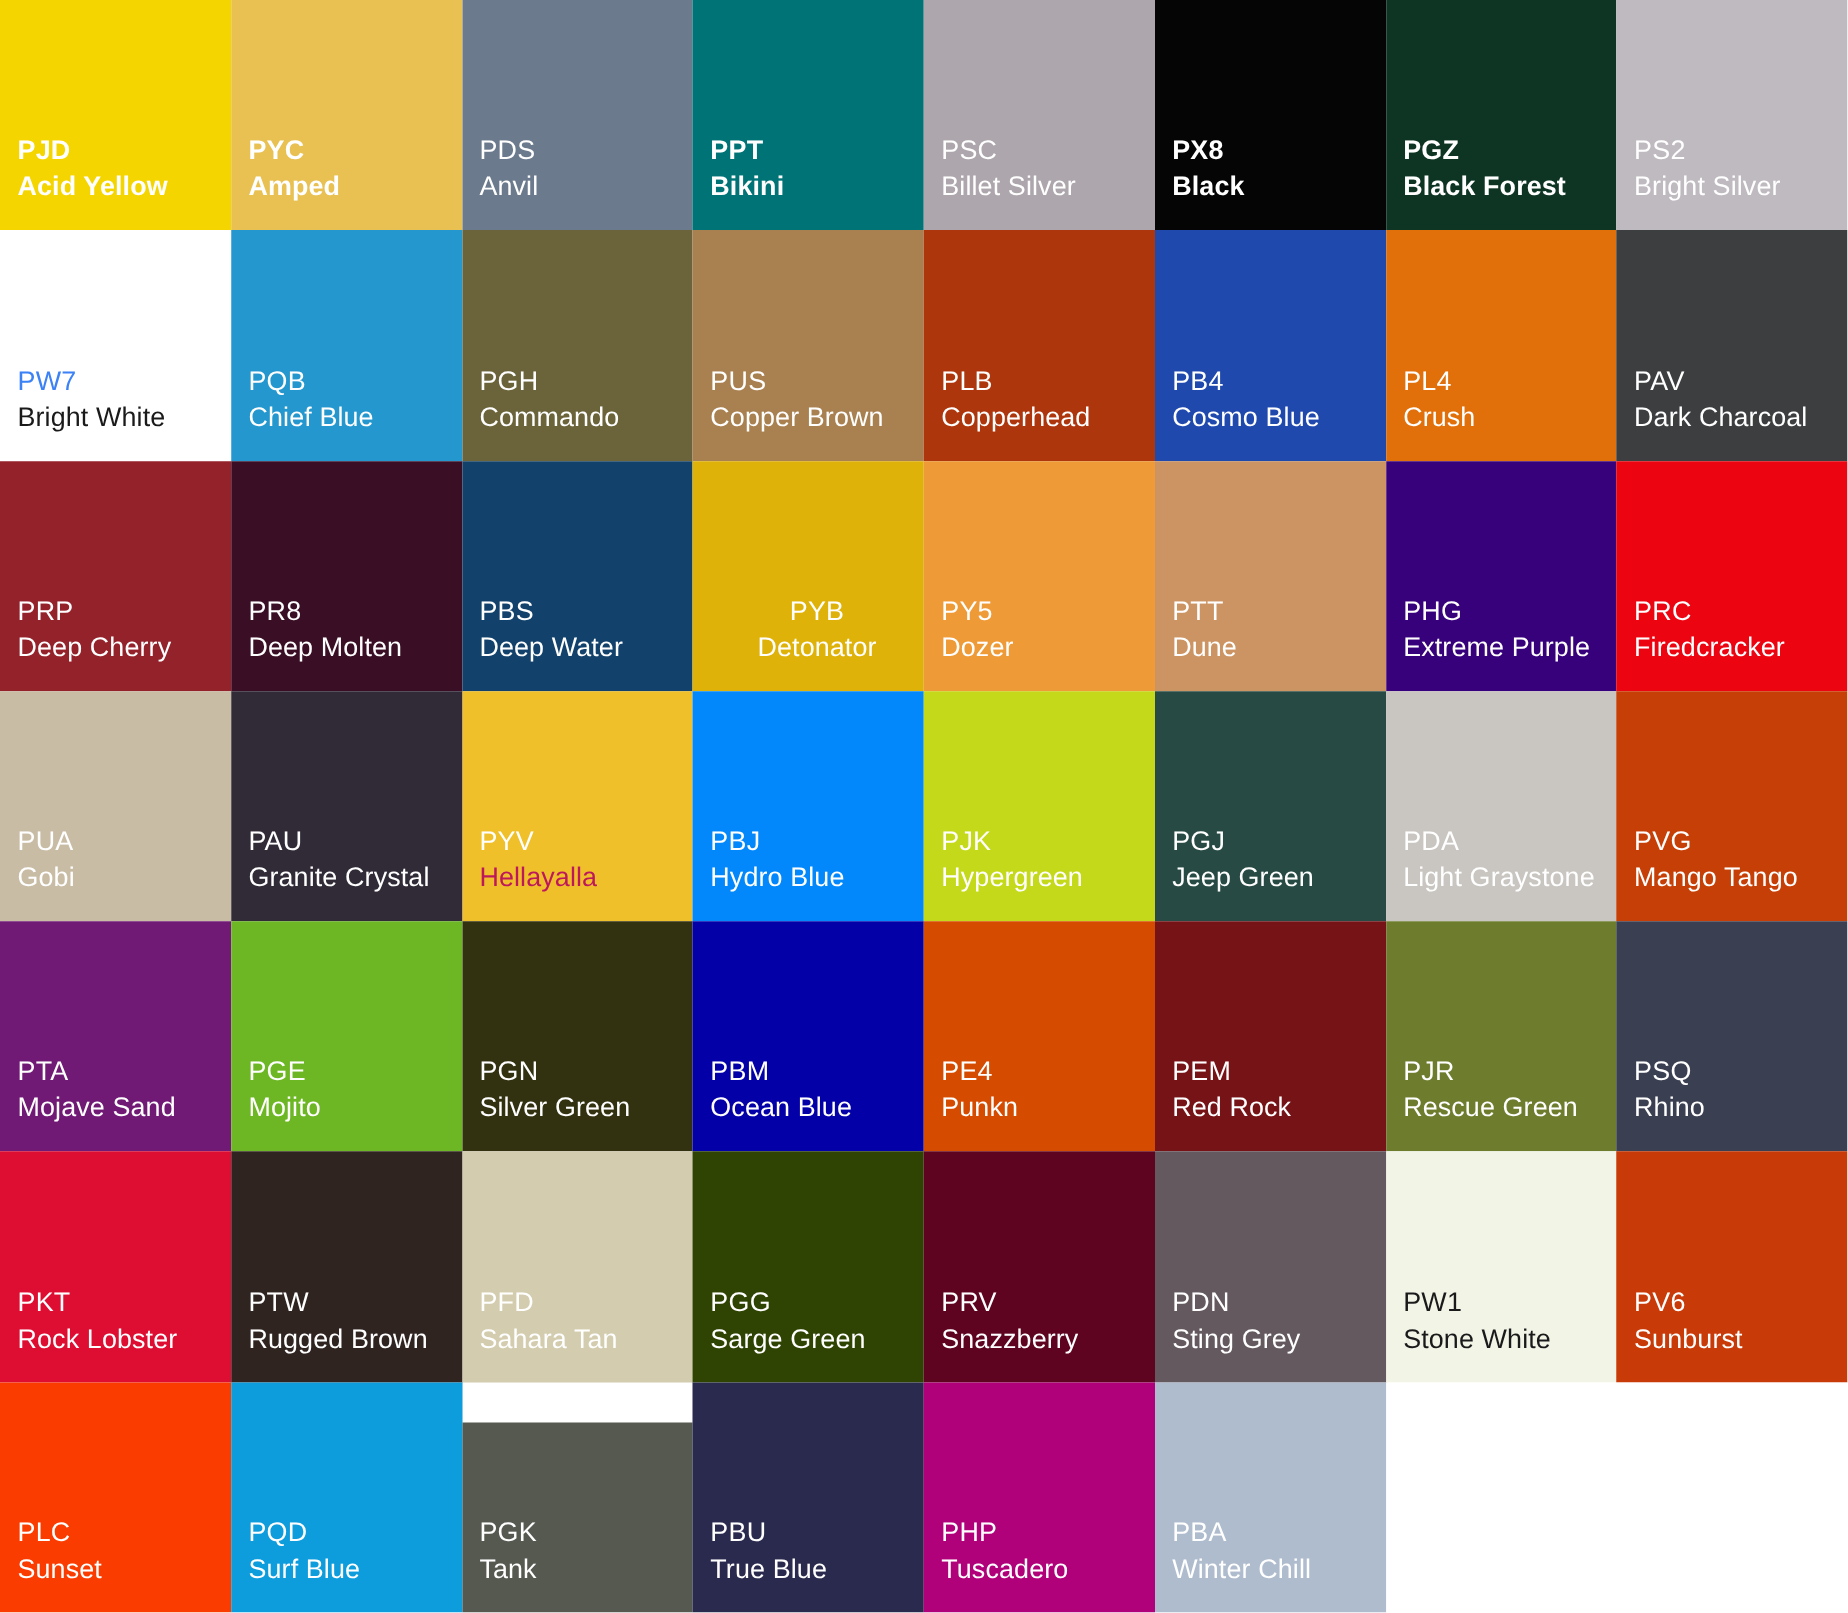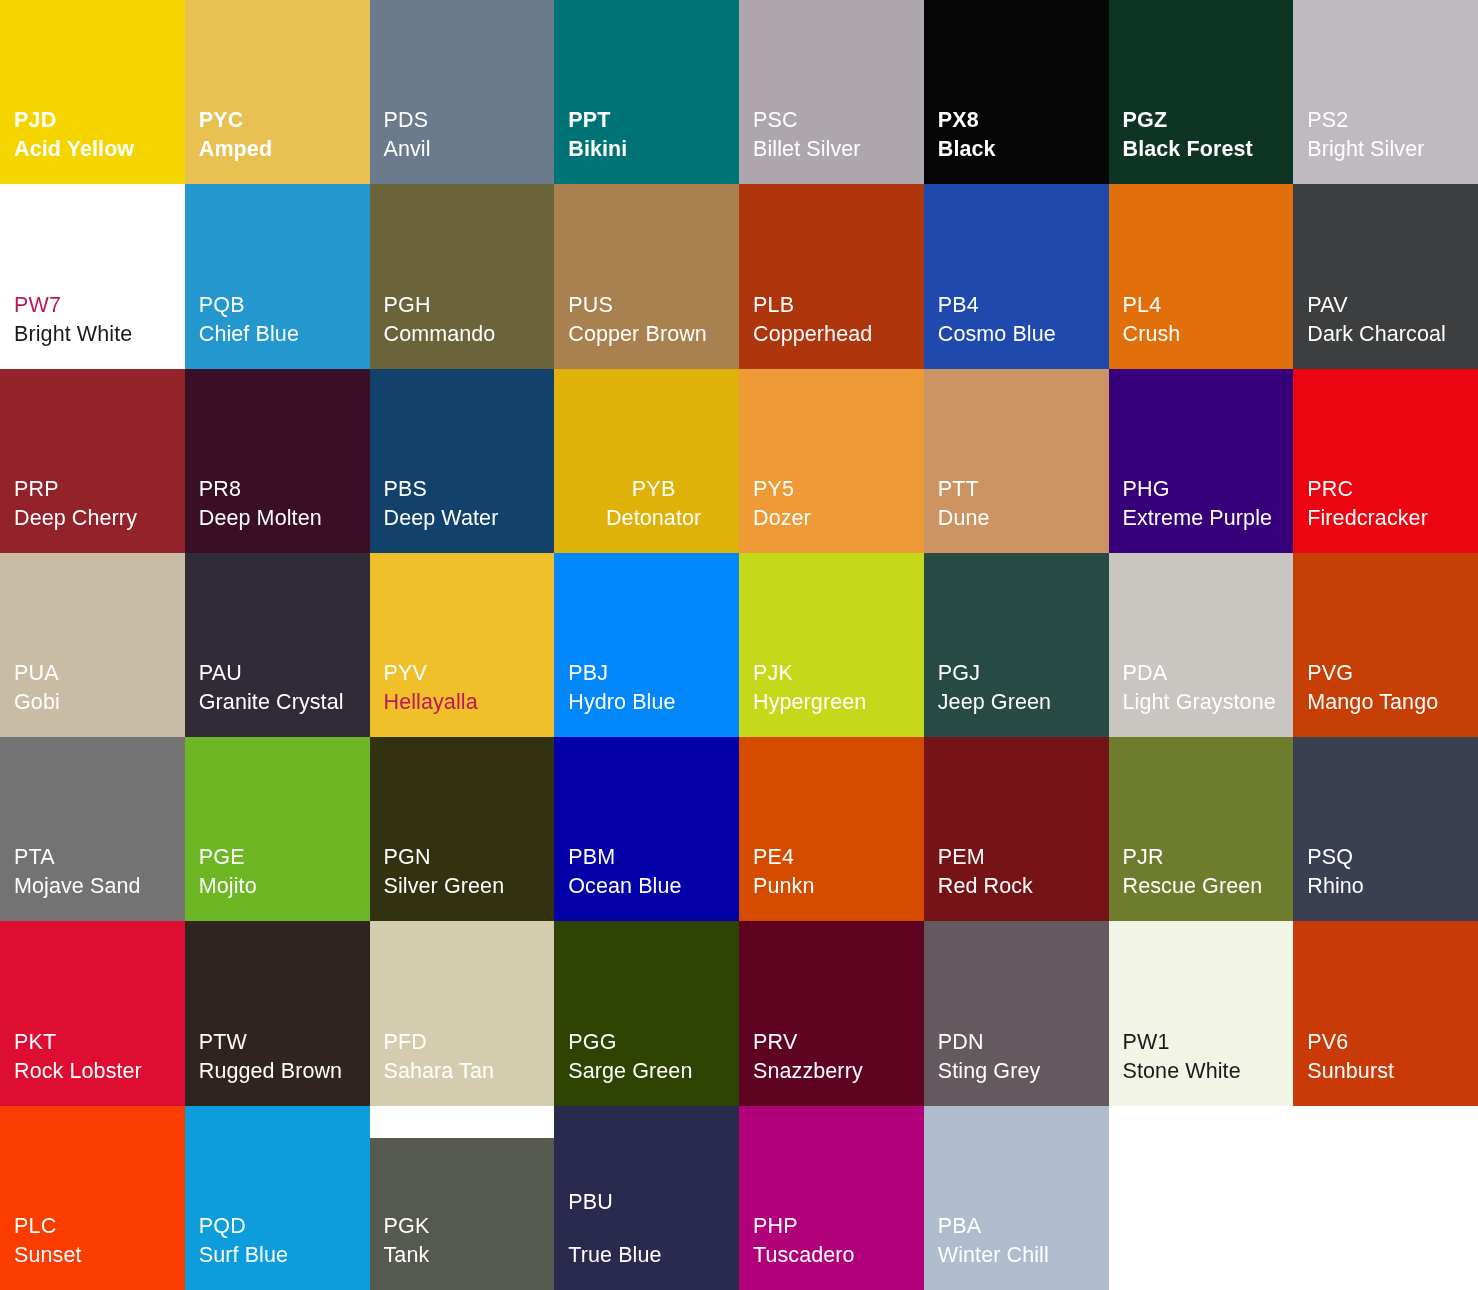--- a/index.html
+++ b/index.html
@@ -80,21 +80,21 @@
     </div>
     <div class="swatch bold" style="background: rgb(14, 53, 36);">
       <div class="swatch-code" style="color: rgb(255, 255, 255);">PGZ</div>
       <div class="swatch-name" style="color: rgb(255, 255, 255);">Black Forest</div>
     </div>
     <div class="swatch" style="background: rgb(191, 186, 192);">
       <div class="swatch-code" style="color: rgb(255, 255, 255);">PS2</div>
       <div class="swatch-name" style="color: rgb(255, 255, 255);">Bright Silver</div>
     </div>
     <div class="swatch" style="background: rgb(255, 255, 255);">
-      <div class="swatch-code" style="color: #be185d;">PW7</div>
+      <div class="swatch-code" style="color: #3b82f6;">PW7</div>
       <div class="swatch-name" style="color: rgb(26, 26, 26);">Bright White</div>
     </div>
     <div class="swatch" style="background: rgb(35, 151, 206);">
       <div class="swatch-code" style="color: rgb(255, 255, 255);">PQB</div>
       <div class="swatch-name" style="color: rgb(255, 255, 255);">Chief Blue</div>
     </div>
     <div class="swatch" style="background: rgb(107, 100, 58);">
       <div class="swatch-code" style="color: rgb(255, 255, 255);">PGH</div>
       <div class="swatch-name" style="color: rgb(255, 255, 255);">Commando</div>
     </div>
@@ -175,21 +175,21 @@
       <div class="swatch-name" style="color: rgb(255, 255, 255);">Jeep Green</div>
     </div>
     <div class="swatch" style="background: rgb(201, 198, 193);">
       <div class="swatch-code" style="color: rgb(255, 255, 255);">PDA</div>
       <div class="swatch-name" style="color: rgb(255, 255, 255);">Light Graystone</div>
     </div>
     <div class="swatch" style="background: rgb(198, 63, 6);">
       <div class="swatch-code" style="color: rgb(255, 255, 255);">PVG</div>
       <div class="swatch-name" style="color: rgb(255, 255, 255);">Mango Tango</div>
     </div>
-    <div class="swatch" style="background: #737373;">
+    <div class="swatch" style="background: #701a75;">
       <div class="swatch-code" style="color: rgb(255, 255, 255);">PTA</div>
       <div class="swatch-name" style="color: rgb(255, 255, 255);">Mojave Sand</div>
     </div>
     <div class="swatch" style="background: rgb(110, 183, 36);">
       <div class="swatch-code" style="color: rgb(255, 255, 255);">PGE</div>
       <div class="swatch-name" style="color: rgb(255, 255, 255);">Mojito</div>
     </div>
     <div class="swatch" style="background: rgb(50, 49, 16);">
       <div class="swatch-code" style="color: rgb(255, 255, 255);">PGN</div>
       <div class="swatch-name" style="color: rgb(255, 255, 255);">Silver Green</div>
@@ -253,21 +253,21 @@
     <div class="swatch" style="background: rgb(13, 156, 220);">
       <div class="swatch-code" style="color: rgb(255, 255, 255);">PQD</div>
       <div class="swatch-name" style="color: rgb(255, 255, 255);">Surf Blue</div>
     </div>
     <div class="swatch" style="background: rgb(85, 89, 80); margin-top: 32px;">
       <div class="swatch-code" style="color: rgb(255, 255, 255);">PGK</div>
       <div class="swatch-name" style="color: rgb(255, 255, 255);">Tank</div>
     </div>
     <div class="swatch" style="background: rgb(42, 42, 78);">
       <div class="swatch-code" style="color: rgb(255, 255, 255);">PBU</div>
-      <div class="swatch-name" style="color: rgb(255, 255, 255); margin-top: 24px;">True Blue</div>
+      <div class="swatch-name" style="color: rgb(255, 255, 255);">True Blue</div>
     </div>
     <div class="swatch" style="background: rgb(177, 1, 122);">
       <div class="swatch-code" style="color: rgb(255, 255, 255);">PHP</div>
       <div class="swatch-name" style="color: rgb(255, 255, 255);">Tuscadero</div>
     </div>
     <div class="swatch" style="background: rgb(175, 188, 206);">
       <div class="swatch-code" style="color: rgb(255, 255, 255);">PBA</div>
       <div class="swatch-name" style="color: rgb(255, 255, 255);">Winter Chill</div>
     </div>
     <div class="swatch empty" style="background: rgb(255, 255, 255);"></div>

